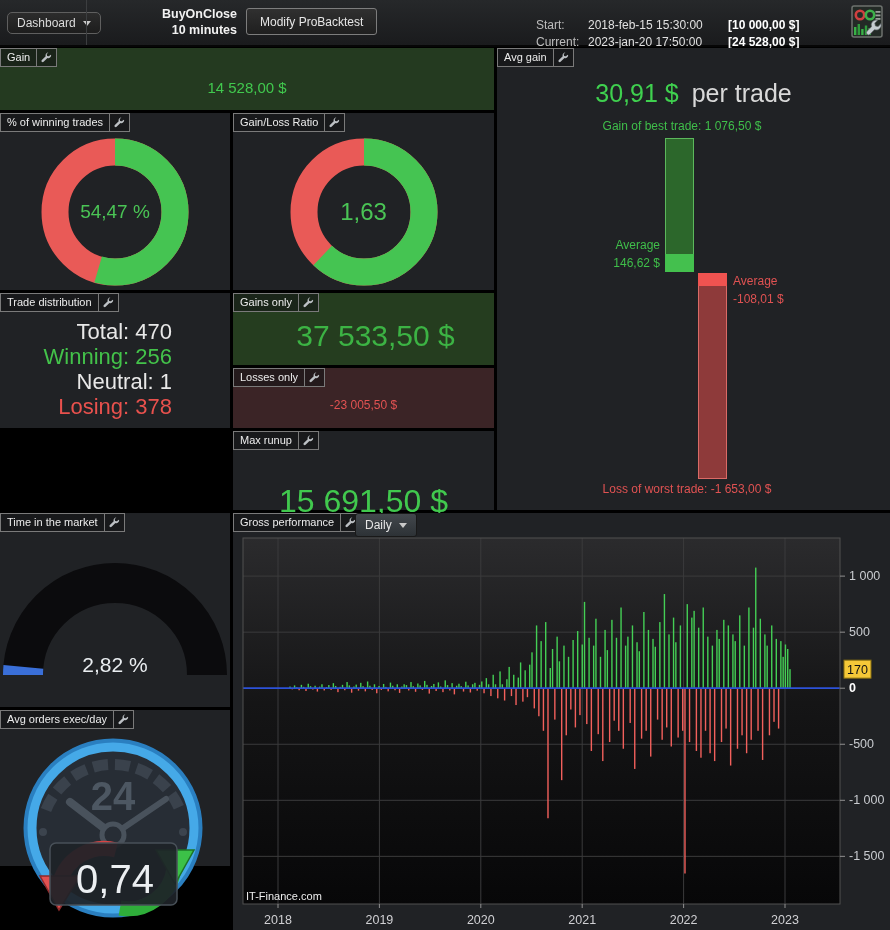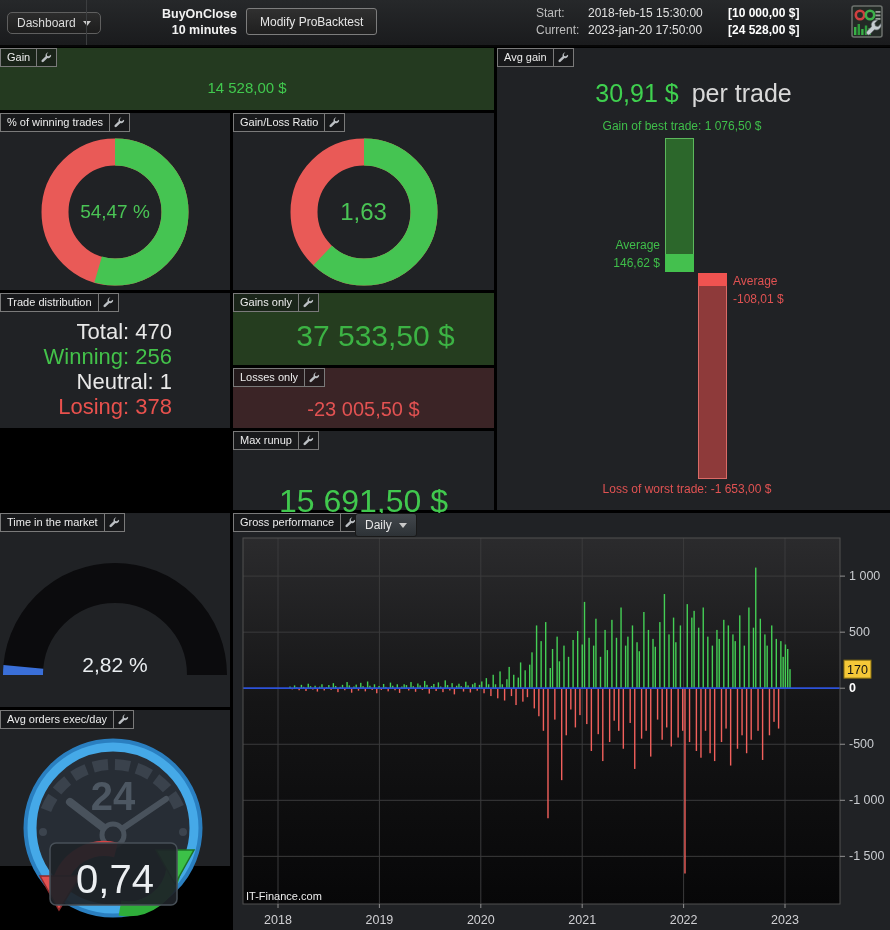--- a/index.html
+++ b/index.html
@@ -12,21 +12,21 @@
     padding:3px 9px;border:1px solid #5f5f5f;border-radius:5px;background:linear-gradient(#2c2c2c,#1d1d1d);
     color:#dcdcdc;font-size:12px;cursor:pointer;}
   .caret-down{width:0;height:0;border-left:4px solid transparent;border-right:4px solid transparent;
     border-top:5px solid #c9c9c9;}
   .vsep{position:absolute;left:86px;top:0;width:1px;height:45px;background:#3c3e40;}
   .instr{position:absolute;left:95px;top:6px;width:142px;text-align:right;color:#f2f2f2;
     font-size:12.5px;font-weight:bold;line-height:16px;}
   .modify-btn{position:absolute;left:246px;top:8px;height:27px;padding:0 13px;
     border:1px solid #7d7d7d;border-radius:3px;background:linear-gradient(#303030,#1f1f1f);
     color:#e6e6e6;font-size:12px;font-family:"Liberation Sans",sans-serif;cursor:pointer;}
-  .range{position:absolute;left:536px;top:5px;font-size:12px;line-height:17px;color:#e0e0e0;}
+  .range{position:absolute;left:536px;top:17px;font-size:12px;line-height:17px;color:#e0e0e0;}
   .range .row{display:flex;}
   .range .lbl{width:52px;color:#bdbdbd;}
   .range .dt{width:140px;}
   .range .val{font-weight:bold;color:#fff;}
   .hicon{position:absolute;left:851px;top:5px;width:33px;height:34px;cursor:pointer;}
 
   
   .panel{position:absolute;background:#202225;}
   .ptitle{position:absolute;top:0;left:0;display:inline-flex;align-items:stretch;
     border:1px solid #7a7a7a;background:rgba(18,19,20,.55);z-index:6;}
@@ -212,21 +212,21 @@
 
   <div class="panel" id="losses-only-panel" style="left:233px;top:368px;width:261px;height:60px;">
     <div class="ptitle">
         <span class="ptitle-label">Losses only</span>
         <span class="ptitle-wrench">
           <svg viewBox="0 0 14 14">
             <path d="M13 4.2a3.6 3.6 0 0 1-4.8 3.4l-4.9 4.9a1.55 1.55 0 1 1-2.2-2.2l4.9-4.9A3.6 3.6 0 0 1 9.4.6L7.3 2.7l.5 2.3 2.3.5L12.2 3.4c.5.6.8 1.1.8.8z"></path>
           </svg>
         </span>
       </div>
-    <div class="center-val" style="top:30px;font-size:20px;color:#e25252;">-23 005,50 $</div>
+    <div class="center-val" style="top:30px;font-size:12px;color:#e25252;">-23 005,50 $</div>
   </div>
 
   <div class="panel" style="left:233px;top:431px;width:261px;height:79px;">
     <div class="ptitle">
         <span class="ptitle-label">Max runup</span>
         <span class="ptitle-wrench">
           <svg viewBox="0 0 14 14">
             <path d="M13 4.2a3.6 3.6 0 0 1-4.8 3.4l-4.9 4.9a1.55 1.55 0 1 1-2.2-2.2l4.9-4.9A3.6 3.6 0 0 1 9.4.6L7.3 2.7l.5 2.3 2.3.5L12.2 3.4c.5.6.8 1.1.8.8z"></path>
           </svg>
         </span>

